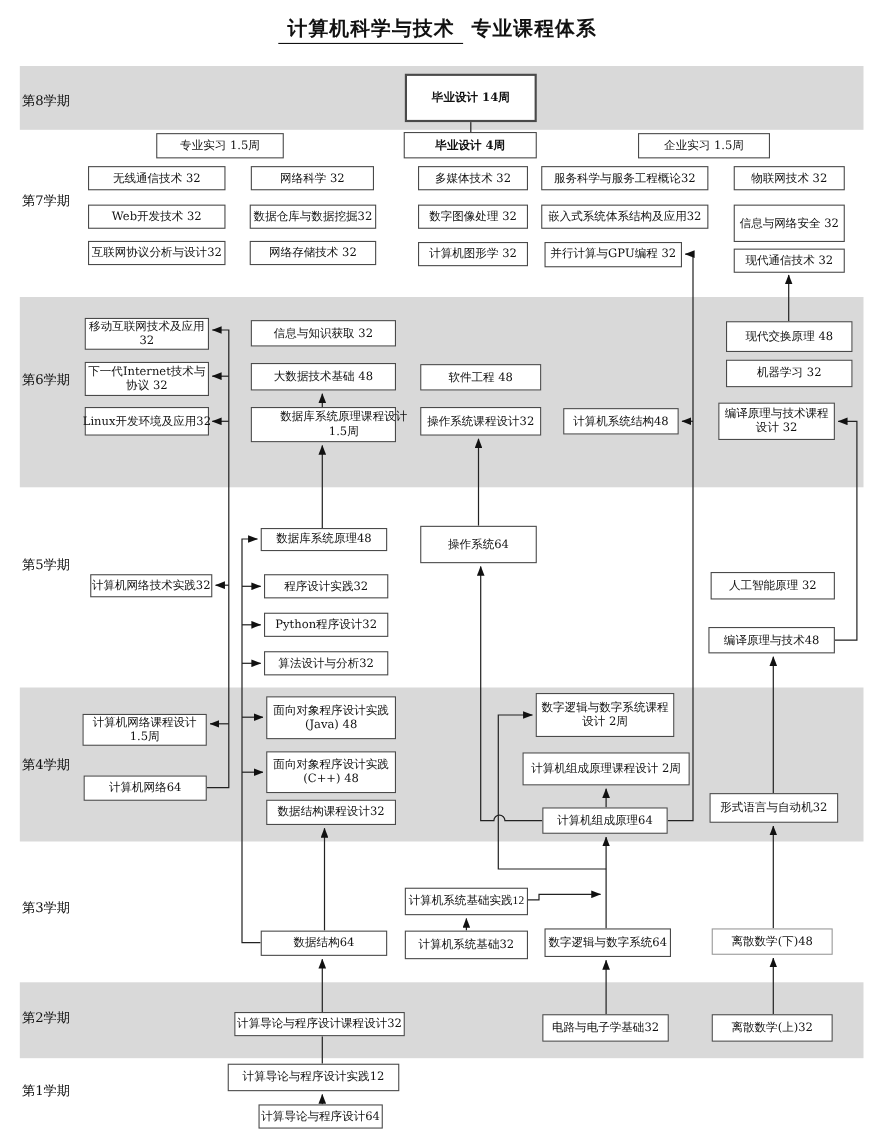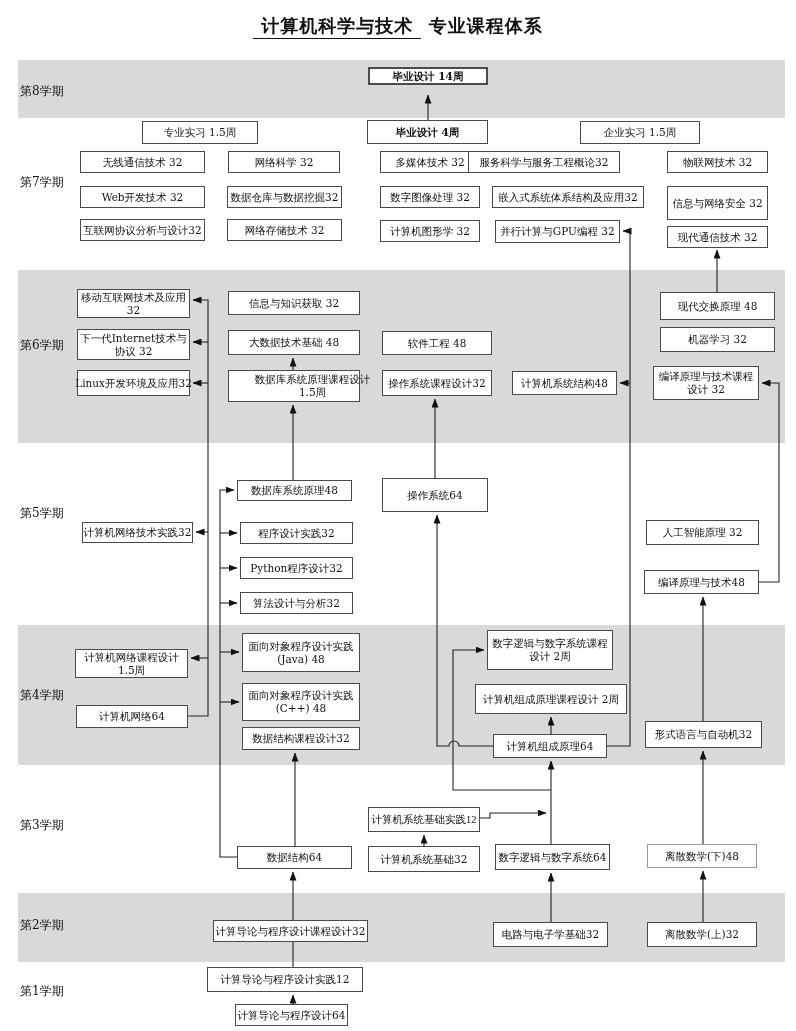--- a/index.html
+++ b/index.html
@@ -69,42 +69,42 @@
       <path d="M424,846 L424,835" fill="none" stroke="#222222" stroke-width="1.1" marker-end="url(#arrow)"></path>
     </svg>
 <div class="sem-label" style="top: 83px;">第8学期</div>
     <div class="sem-label" style="top: 174px;">第7学期</div>
     <div class="sem-label" style="top: 337px;">第6学期</div>
     <div class="sem-label" style="top: 505px;">第5学期</div>
     <div class="sem-label" style="top: 687px;">第4学期</div>
     <div class="sem-label" style="top: 817px;">第3学期</div>
     <div class="sem-label" style="top: 917px;">第2学期</div>
     <div class="sem-label" style="top: 983px;">第1学期</div>
-    <div class="course bold thick" style="left: 368px; top: 67px; width: 120px; height: 18px;">
+    <div class="course bold thick" style="left: 368px; top: 67px; width: 120px; height: 44px;">
       <div>毕业设计  14周</div>
     </div>
     <div class="course" style="left: 142px; top: 121px; width: 116px; height: 23px;">
       <div>专业实习  1.5周</div>
     </div>
     <div class="course bold" style="left: 367px; top: 120px; width: 121px; height: 24px;">
       <div>毕业设计 4周</div>
     </div>
     <div class="course" style="left: 580px; top: 121px; width: 120px; height: 23px;">
       <div>企业实习  1.5周</div>
     </div>
     <div class="course" style="left: 80px; top: 151px; width: 125px; height: 22px;">
       <div>无线通信技术 32</div>
     </div>
     <div class="course" style="left: 228px; top: 151px; width: 112px; height: 22px;">
       <div>网络科学 32</div>
     </div>
     <div class="course" style="left: 380px; top: 151px; width: 100px; height: 22px;">
       <div>多媒体技术 32</div>
     </div>
-    <div class="course" style="left: 468px; top: 151px; width: 152px; height: 22px;">
+    <div class="course" style="left: 492px; top: 151px; width: 152px; height: 22px;">
       <div>服务科学与服务工程概论32</div>
     </div>
     <div class="course" style="left: 667px; top: 151px; width: 101px; height: 22px;">
       <div>物联网技术 32</div>
     </div>
     <div class="course" style="left: 80px; top: 186px; width: 125px; height: 22px;">
       <div>Web开发技术 32</div>
     </div>
     <div class="course" style="left: 227px; top: 186px; width: 115px; height: 22px;">
       <div>数据仓库与数据挖掘32</div>

